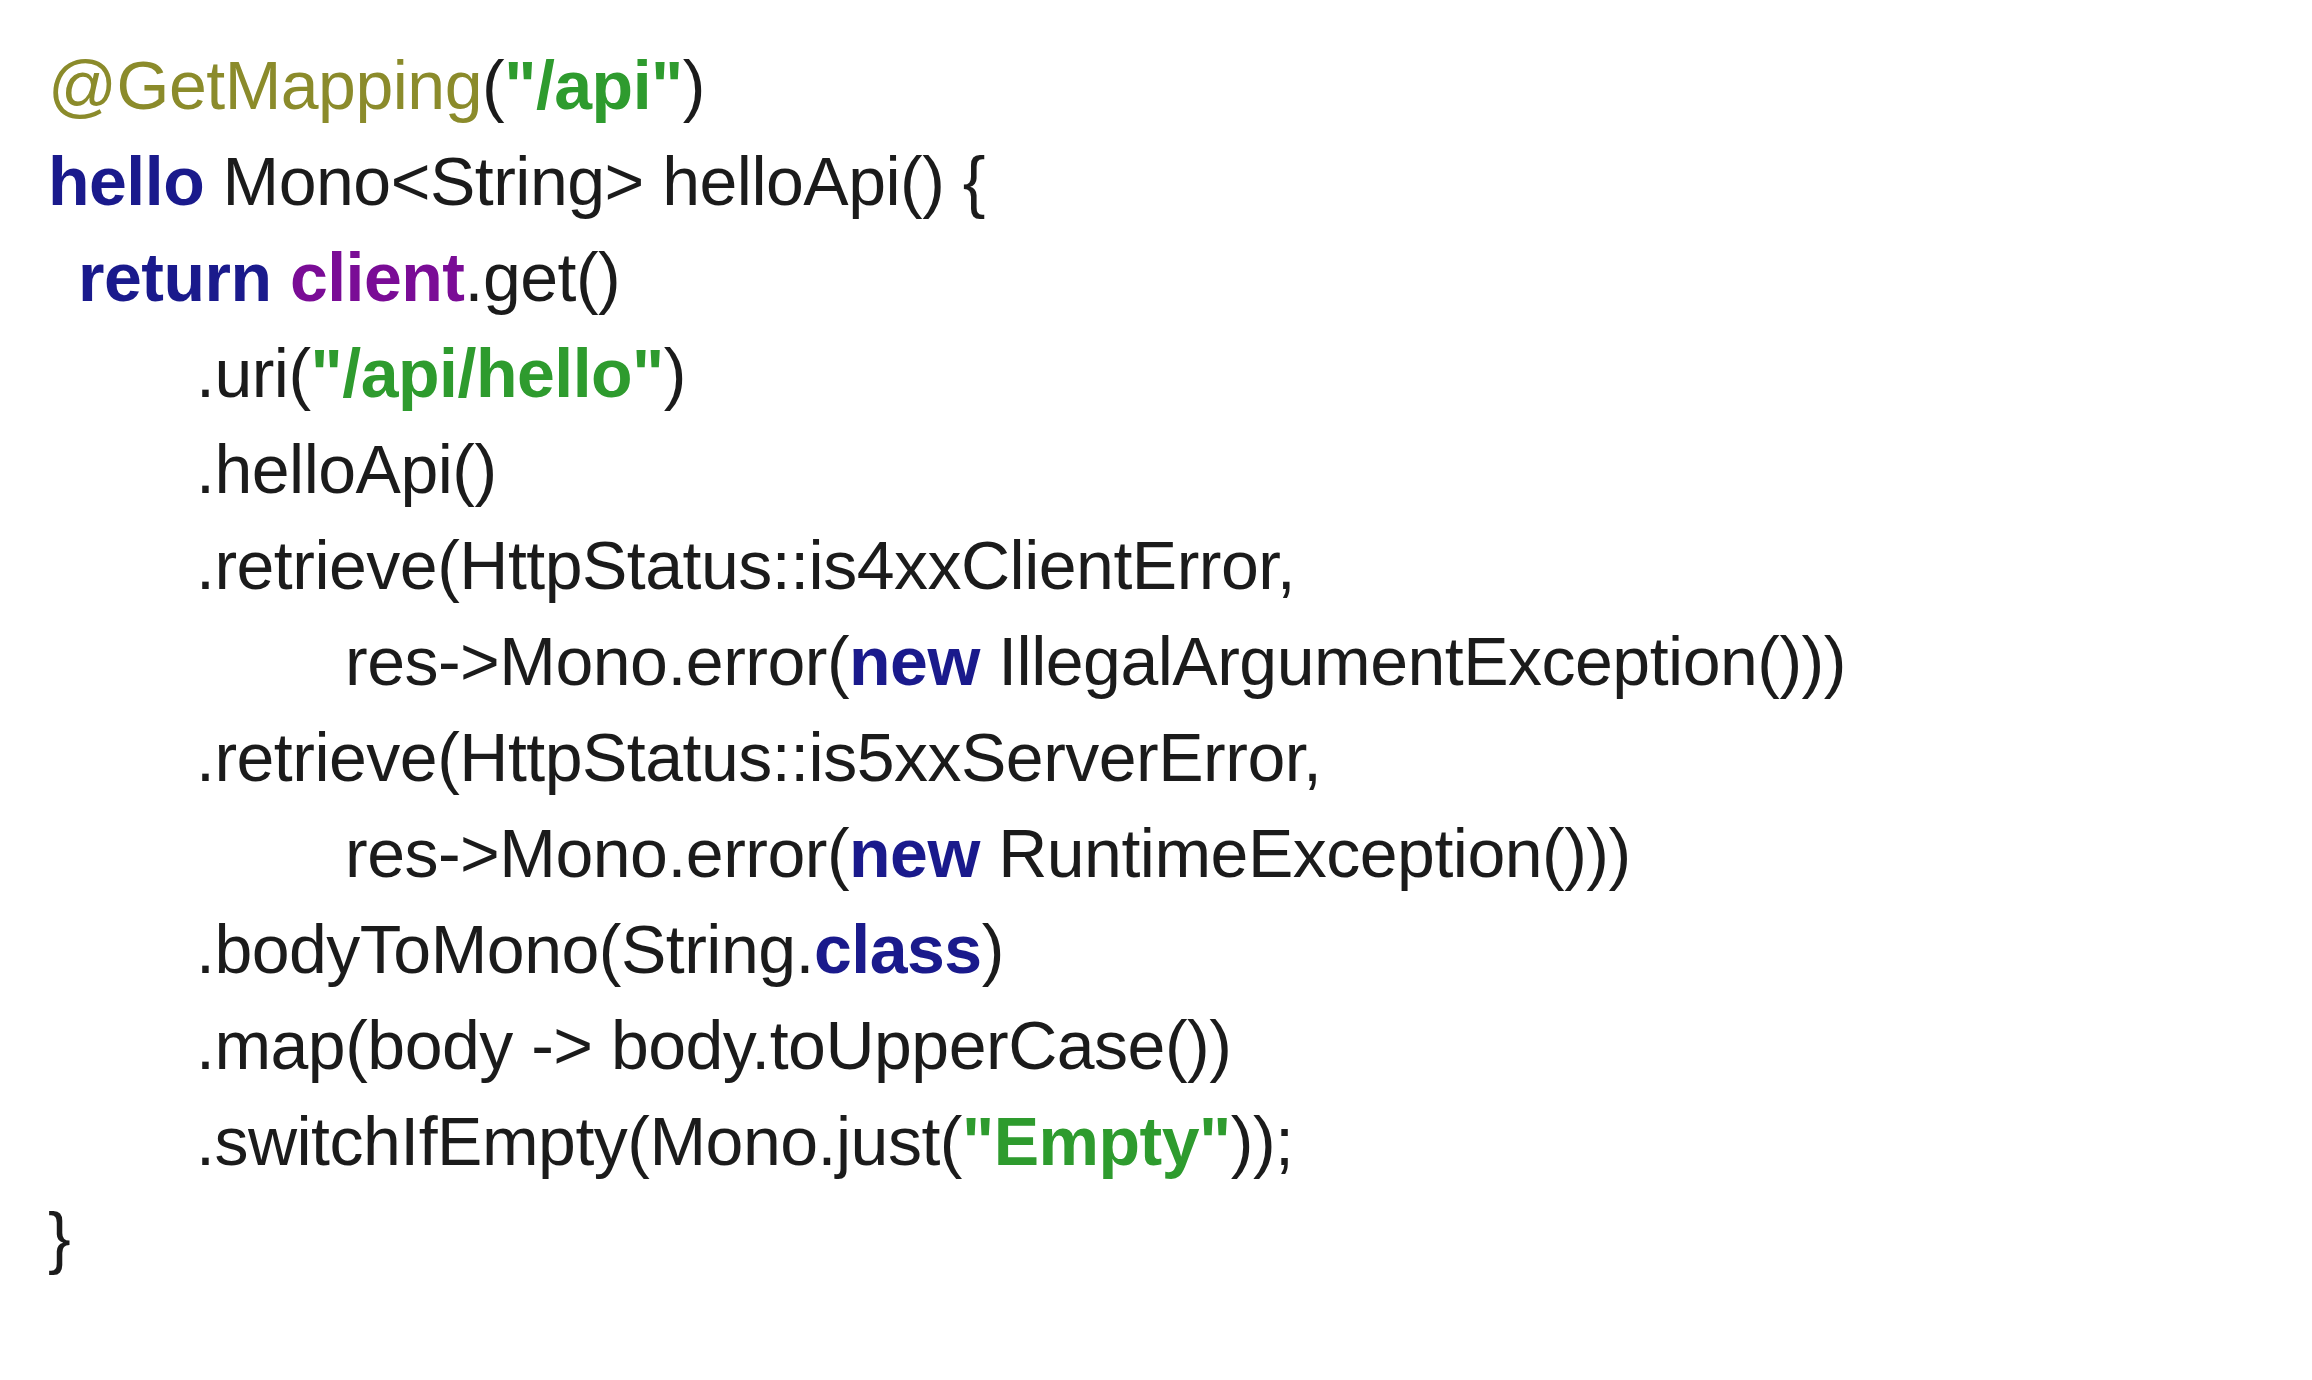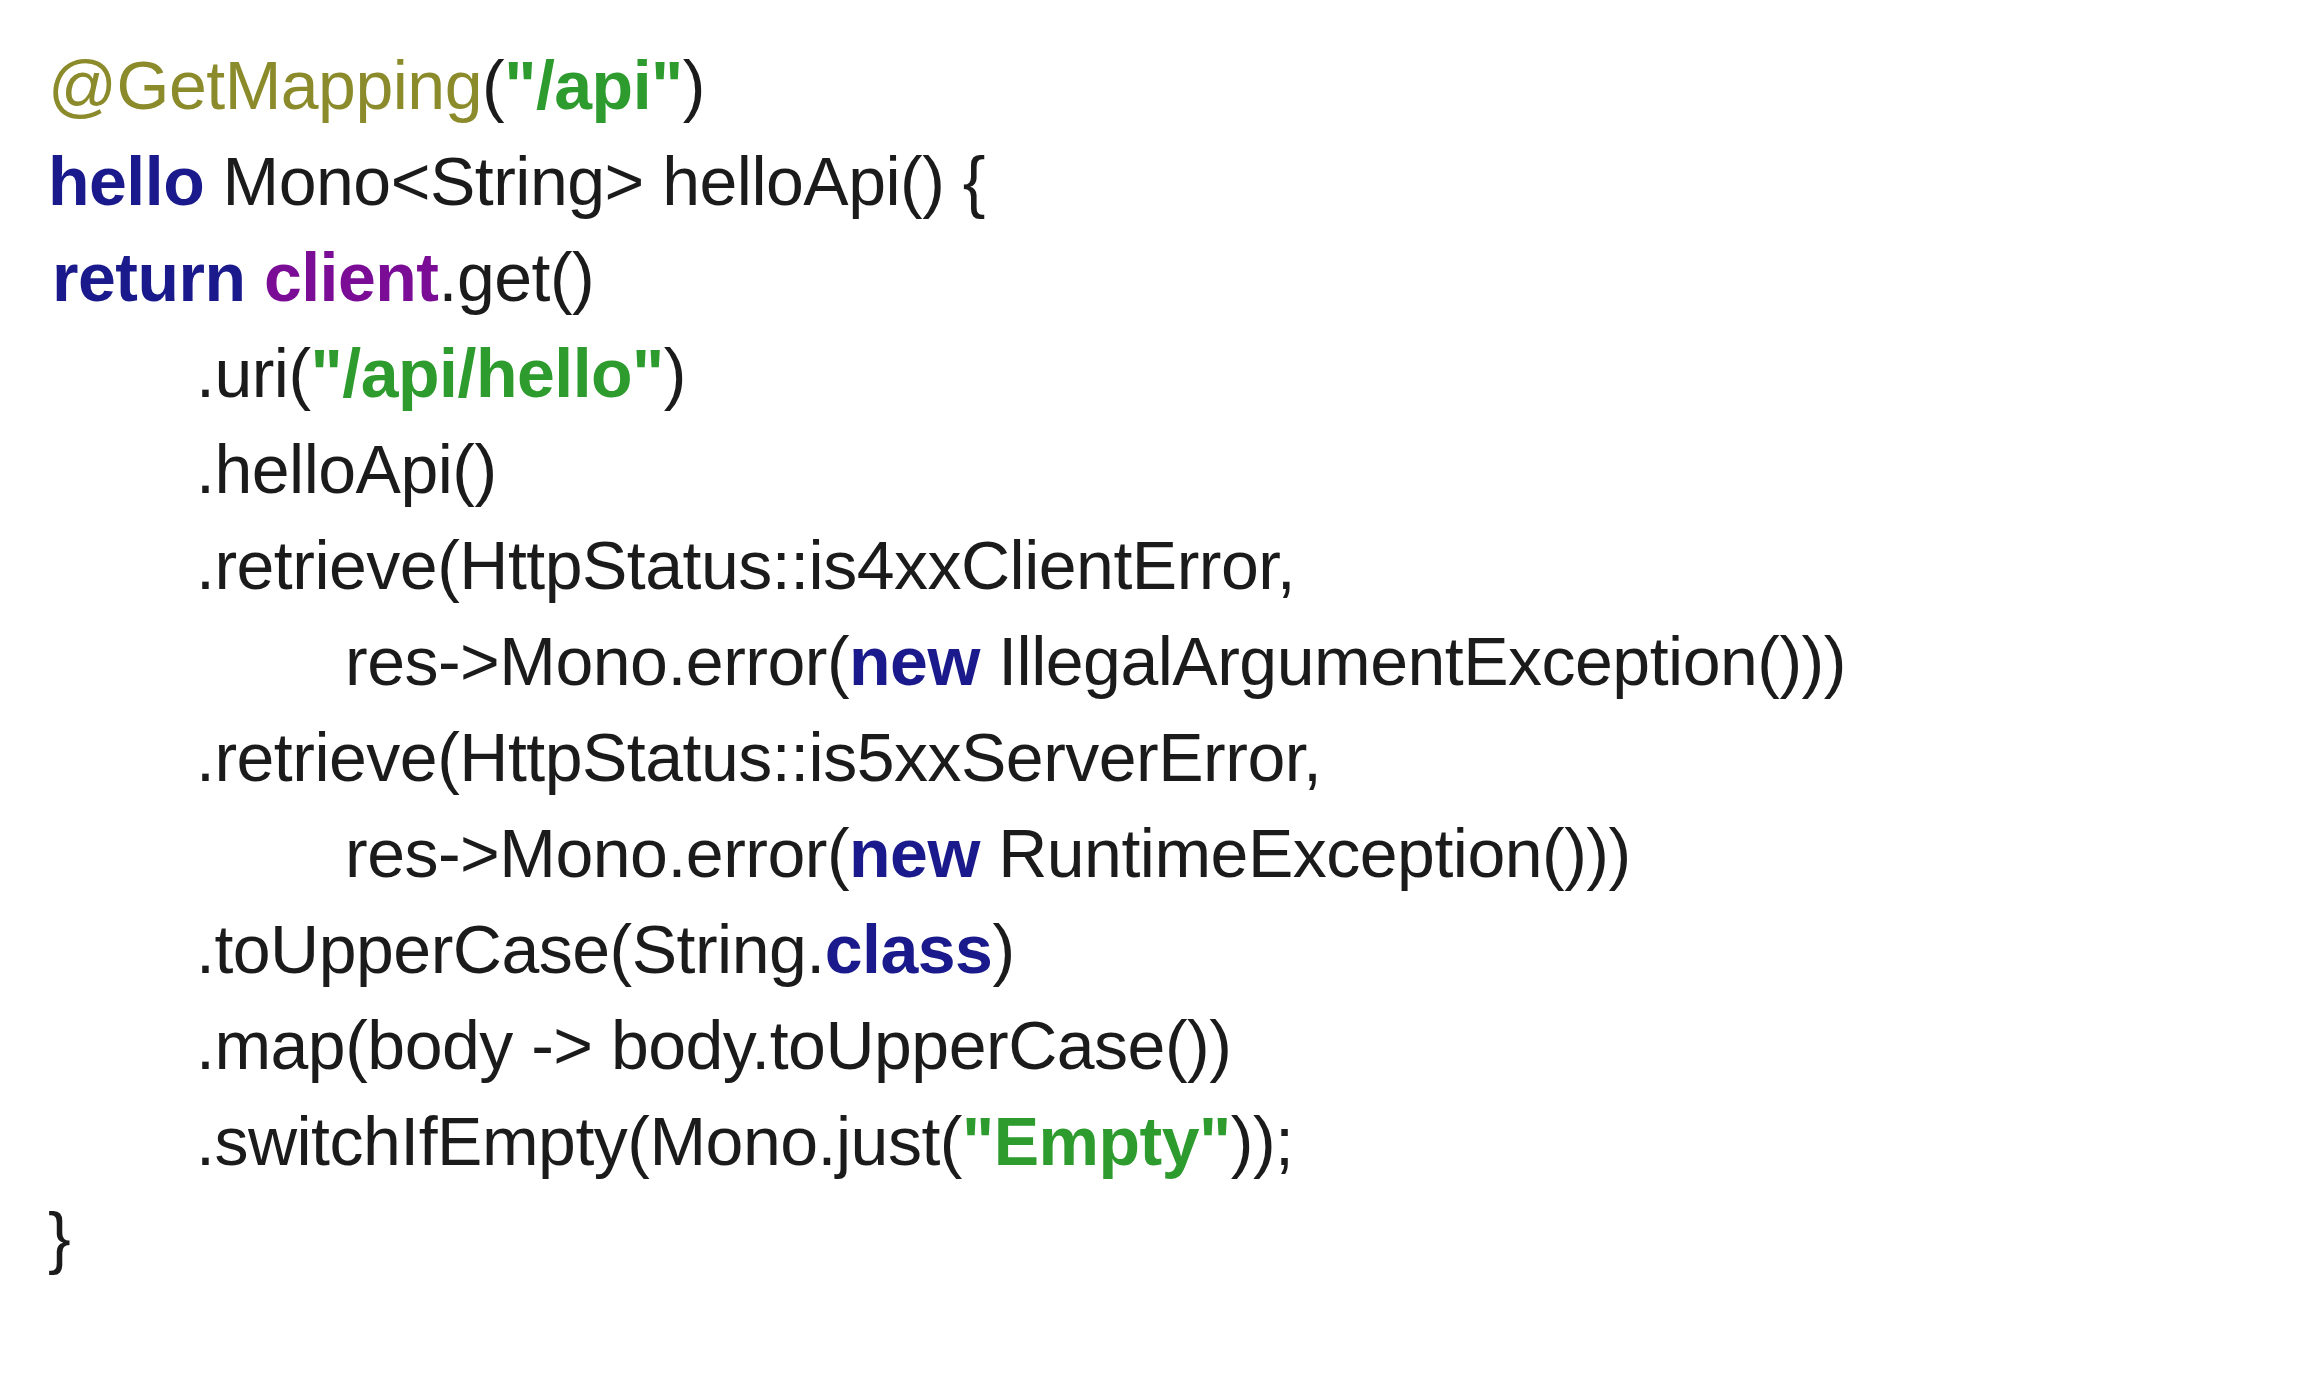--- a/index.html
+++ b/index.html
@@ -13,21 +13,21 @@
     position:absolute;
     top:37px;left:0;
     font-family:"Liberation Sans",sans-serif;
     font-size:68px;
     line-height:96px;
     color:var(--plain,#1b1b1b);
     letter-spacing:-0.5px;
   }
   .line{height:96px;white-space:pre}
   .indent-0{padding-left:48px}
-  .indent-1{padding-left:52px}
+  .indent-1{padding-left:78px}
   .indent-2{padding-left:196px}
   .indent-3{padding-left:345px}
   .tok-plain{color:var(--plain,#1b1b1b)}
   .tok-annotation{color:var(--annotation,#8b8b2b)}
   .tok-string{color:var(--string,#2e9b2e);font-weight:bold}
   .tok-keyword{color:var(--keyword,#1a1a8c);font-weight:bold}
   .tok-field{color:var(--field,#7a0c96);font-weight:bold}
   .tok-italic{color:var(--plain,#1b1b1b);}
 </style>
 </head>
@@ -36,17 +36,17 @@
 <div class="code">
     <div class="line indent-0"><span class="tok-annotation">@GetMapping</span><span class="tok-plain">(</span><span class="tok-string">"/api"</span><span class="tok-plain">)</span></div>
     <div class="line indent-0"><span class="tok-keyword">hello</span><span class="tok-plain"> Mono&lt;String&gt; helloApi() {</span></div>
     <div class="line indent-1"><span class="tok-keyword">return</span><span class="tok-plain"> </span><span class="tok-field">client</span><span class="tok-plain">.get()</span></div>
     <div class="line indent-2"><span class="tok-plain">.uri(</span><span class="tok-string">"/api/hello"</span><span class="tok-plain">)</span></div>
     <div class="line indent-2"><span class="tok-plain">.helloApi()</span></div>
     <div class="line indent-2"><span class="tok-plain">.retrieve(HttpStatus::is4xxClientError,</span></div>
     <div class="line indent-3"><span class="tok-plain">res-&gt;Mono.</span><span class="tok-italic">error</span><span class="tok-plain">(</span><span class="tok-keyword">new</span><span class="tok-plain"> IllegalArgumentException()))</span></div>
     <div class="line indent-2"><span class="tok-plain">.retrieve(HttpStatus::is5xxServerError,</span></div>
     <div class="line indent-3"><span class="tok-plain">res-&gt;Mono.</span><span class="tok-italic">error</span><span class="tok-plain">(</span><span class="tok-keyword">new</span><span class="tok-plain"> RuntimeException()))</span></div>
-    <div class="line indent-2"><span class="tok-plain">.toUpperCase(String.</span><span class="tok-keyword">class</span><span class="tok-plain">)</span></div>
+    <div class="line indent-2"><span class="tok-plain">.bodyToMono(String.</span><span class="tok-keyword">class</span><span class="tok-plain">)</span></div>
     <div class="line indent-2"><span class="tok-plain">.map(body -&gt; body.toUpperCase())</span></div>
     <div class="line indent-2"><span class="tok-plain">.switchIfEmpty(Mono.</span><span class="tok-italic">just</span><span class="tok-plain">(</span><span class="tok-string">"Empty"</span><span class="tok-plain">));</span></div>
     <div class="line indent-0"><span class="tok-plain">}</span></div>
   </div>
 
 </body></html>

